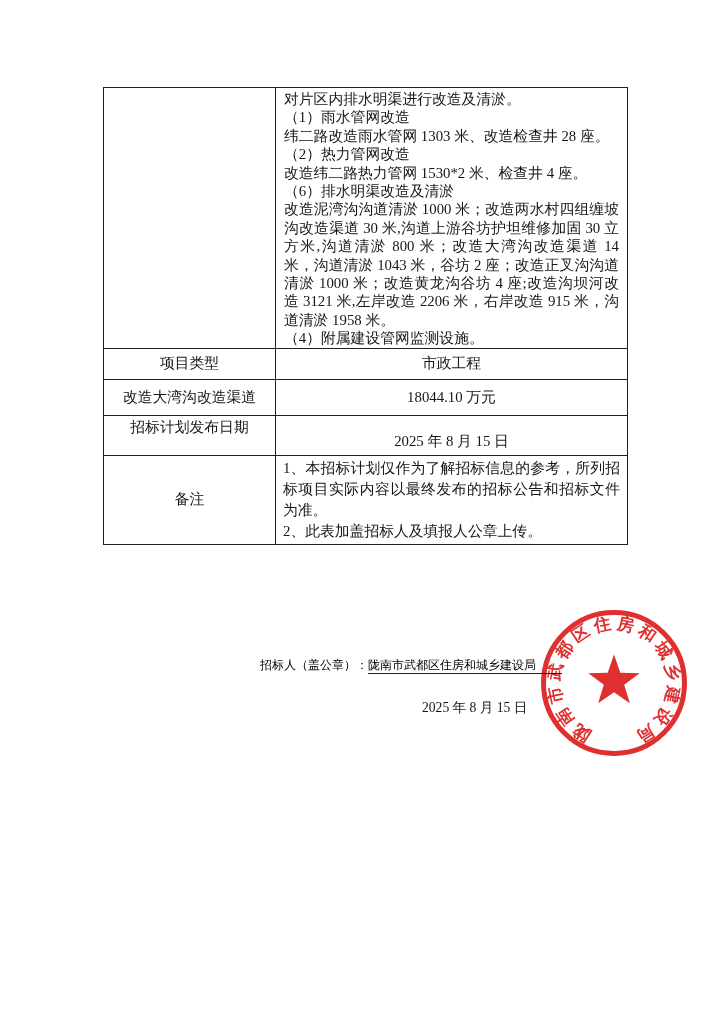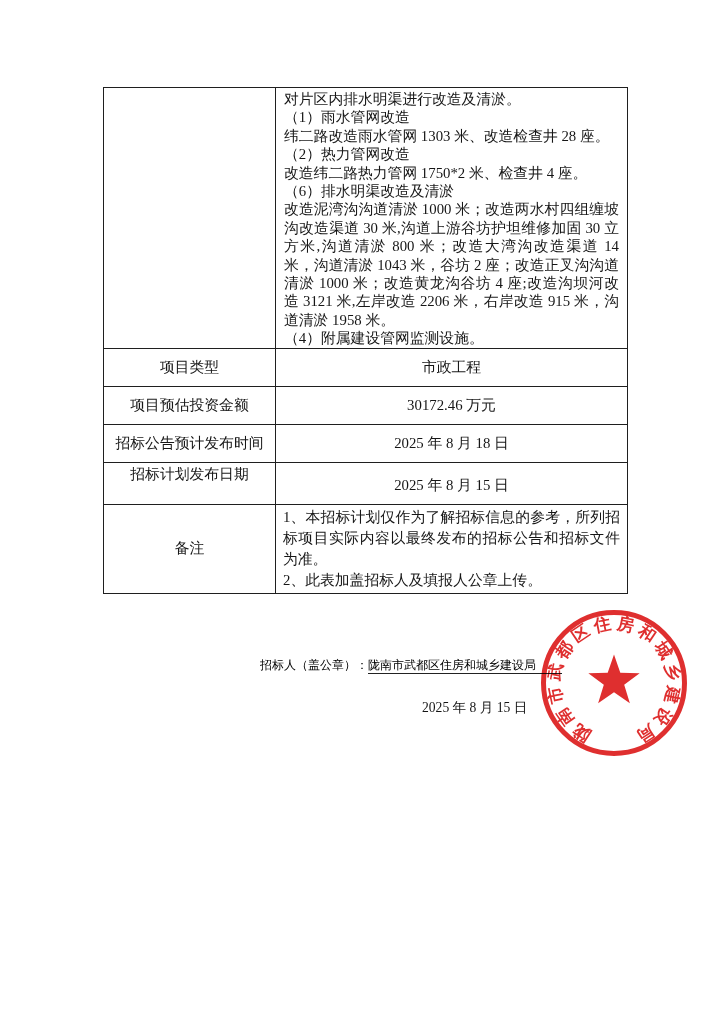--- a/index.html
+++ b/index.html
@@ -23,21 +23,21 @@
   }
   .doc-table td {
     border: 1.4px solid #1f1f1f;
     font-size: 14.8px;
     color: #161616;
     vertical-align: middle;
   }
   .col-label { width: 172px; }
   .col-value { width: 352px; }
   td.label-cell { text-align: center; padding: 2px 4px; }
-  td.value-cell { text-align: center; padding: 9px 6px; }
+  td.value-cell { text-align: center; padding: 0 6px; }
   tr.r-desc   { height: 242px; }
   tr.r-type   { height: 31px; }
   tr.r-invest { height: 36px; }
   tr.r-org    { height: 26px; }
   tr.r-method { height: 29px; }
   tr.r-notice { height: 38px; }
   tr.r-plan   { height: 40px; }
   tr.r-remark { height: 72px; }
   td.desc-cell {
     vertical-align: top;
@@ -103,37 +103,33 @@
         <col class="col-value">
       </colgroup>
     <tbody>
         <tr class="r-desc">
       <td class="label-cell"></td>
       <td class="desc-cell">
         <div class="desc-line">对片区内排水明渠进行改造及清淤。</div>
         <div class="desc-line">（1）雨水管网改造</div>
         <div class="desc-line">纬二路改造雨水管网 1303 米、改造检查井 28 座。</div>
         <div class="desc-line">（2）热力管网改造</div>
-        <div class="desc-line">改造纬二路热力管网 1750*2 米、检查井 4 座。</div>
+        <div class="desc-line">改造纬二路热力管网 1530*2 米、检查井 4 座。</div>
         <div class="desc-line">（6）排水明渠改造及清淤</div>
         <div class="desc-line">改造泥湾沟沟道清淤 1000 米；改造两水村四组缠坡沟改造渠道 30 米,沟道上游谷坊护坦维修加固 30 立方米,沟道清淤 800 米；改造大湾沟改造渠道 14 米，沟道清淤 1043 米，谷坊 2 座；改造正叉沟沟道清淤 1000 米；改造黄龙沟谷坊 4 座;改造沟坝河改造 3121 米,左岸改造 2206 米，右岸改造 915 米，沟道清淤 1958 米。</div>
         <div class="desc-line">（4）附属建设管网监测设施。</div>
       </td>
     </tr>
     <tr class="r-type">
       <td class="label-cell">项目类型</td>
       <td class="value-cell">市政工程</td>
     </tr>
     <tr class="r-invest">
-      <td class="label-cell">项目预估投资金额</td>
-      <td class="value-cell">30172.46 万元</td>
-    </tr>
-    <tr class="r-notice">
-      <td class="label-cell">招标公告预计发布时间</td>
-      <td class="value-cell">2025 年 8 月 18 日</td>
+      <td class="label-cell">改造大湾沟改造渠道</td>
+      <td class="value-cell">18044.10 万元</td>
     </tr>
     <tr class="r-plan">
       <td class="label-cell">招标计划发布日期</td>
       <td class="value-cell">2025 年 8 月 15 日</td>
     </tr>
     <tr class="r-remark">
       <td class="label-cell">备注</td>
       <td class="remark-cell">
         <div class="remark-line">1、本招标计划仅作为了解招标信息的参考，所列招标项目实际内容以最终发布的招标公告和招标文件为准。</div>
         <div class="remark-line">2、此表加盖招标人及填报人公章上传。</div>

